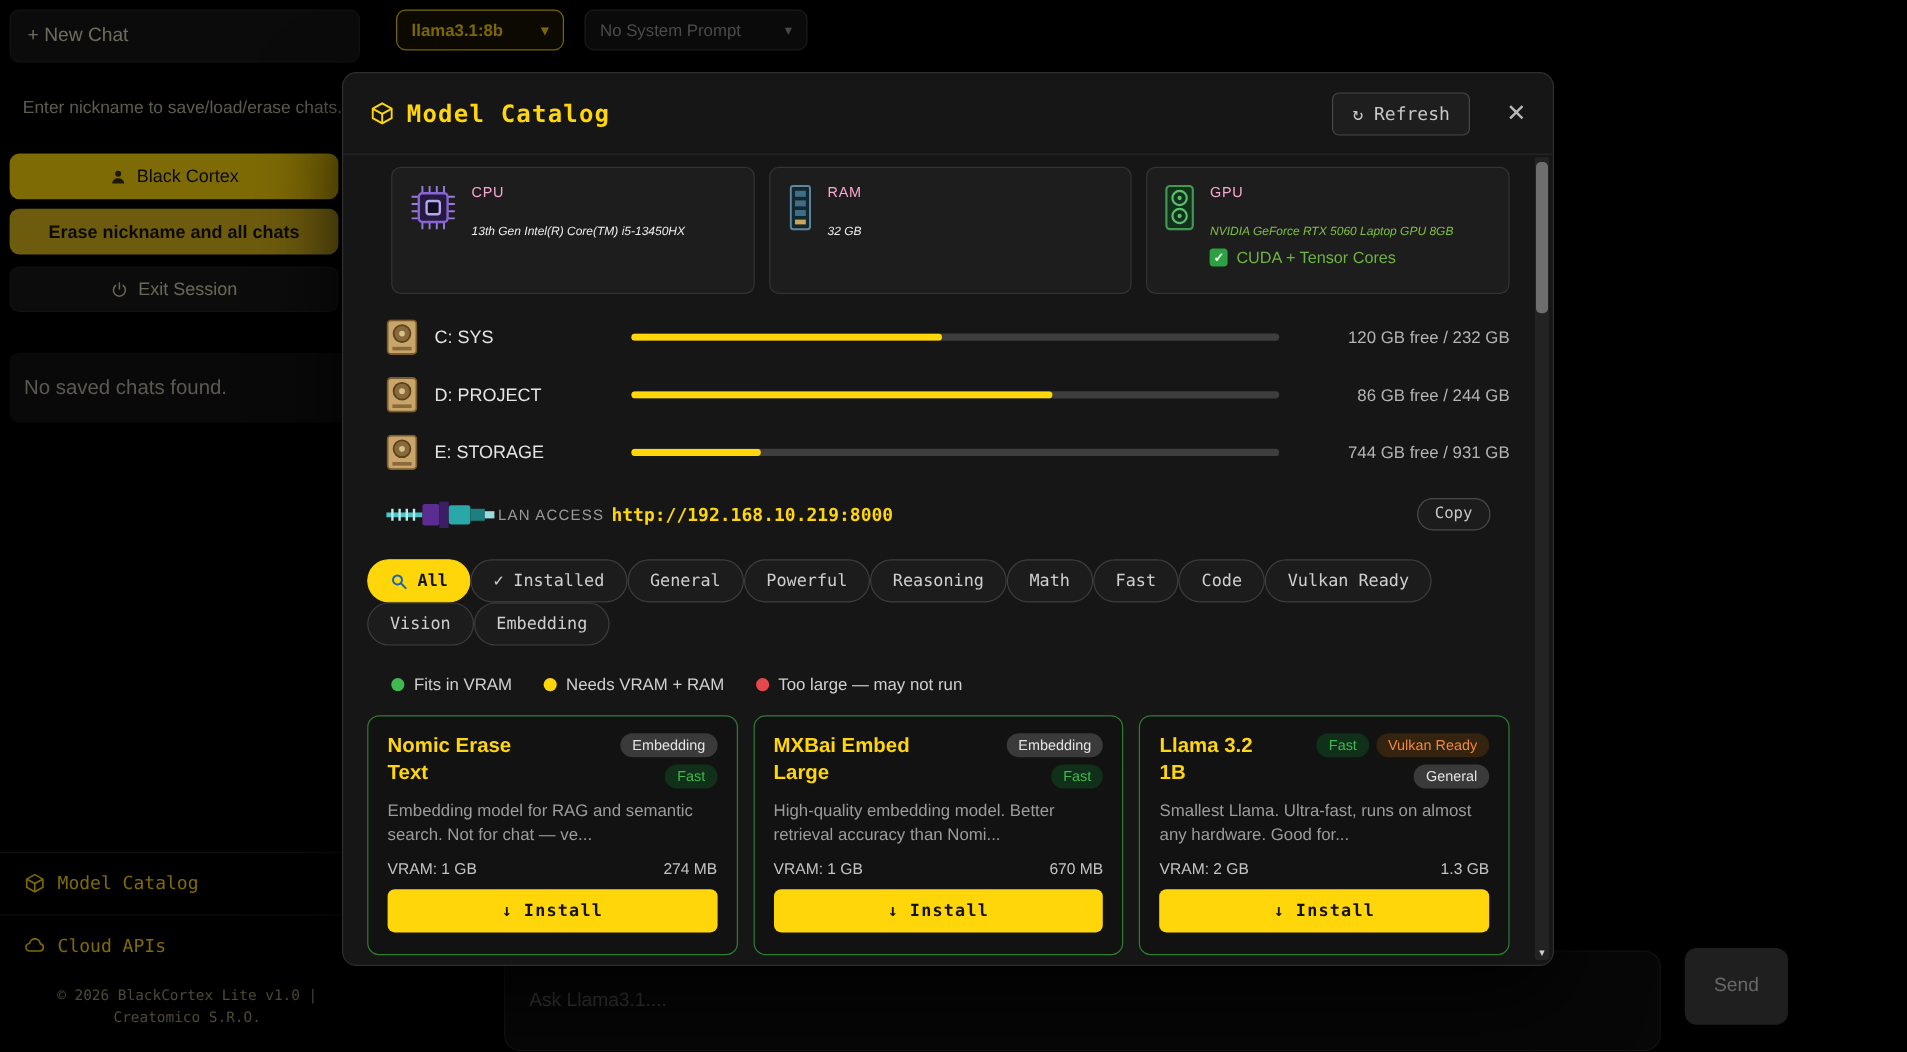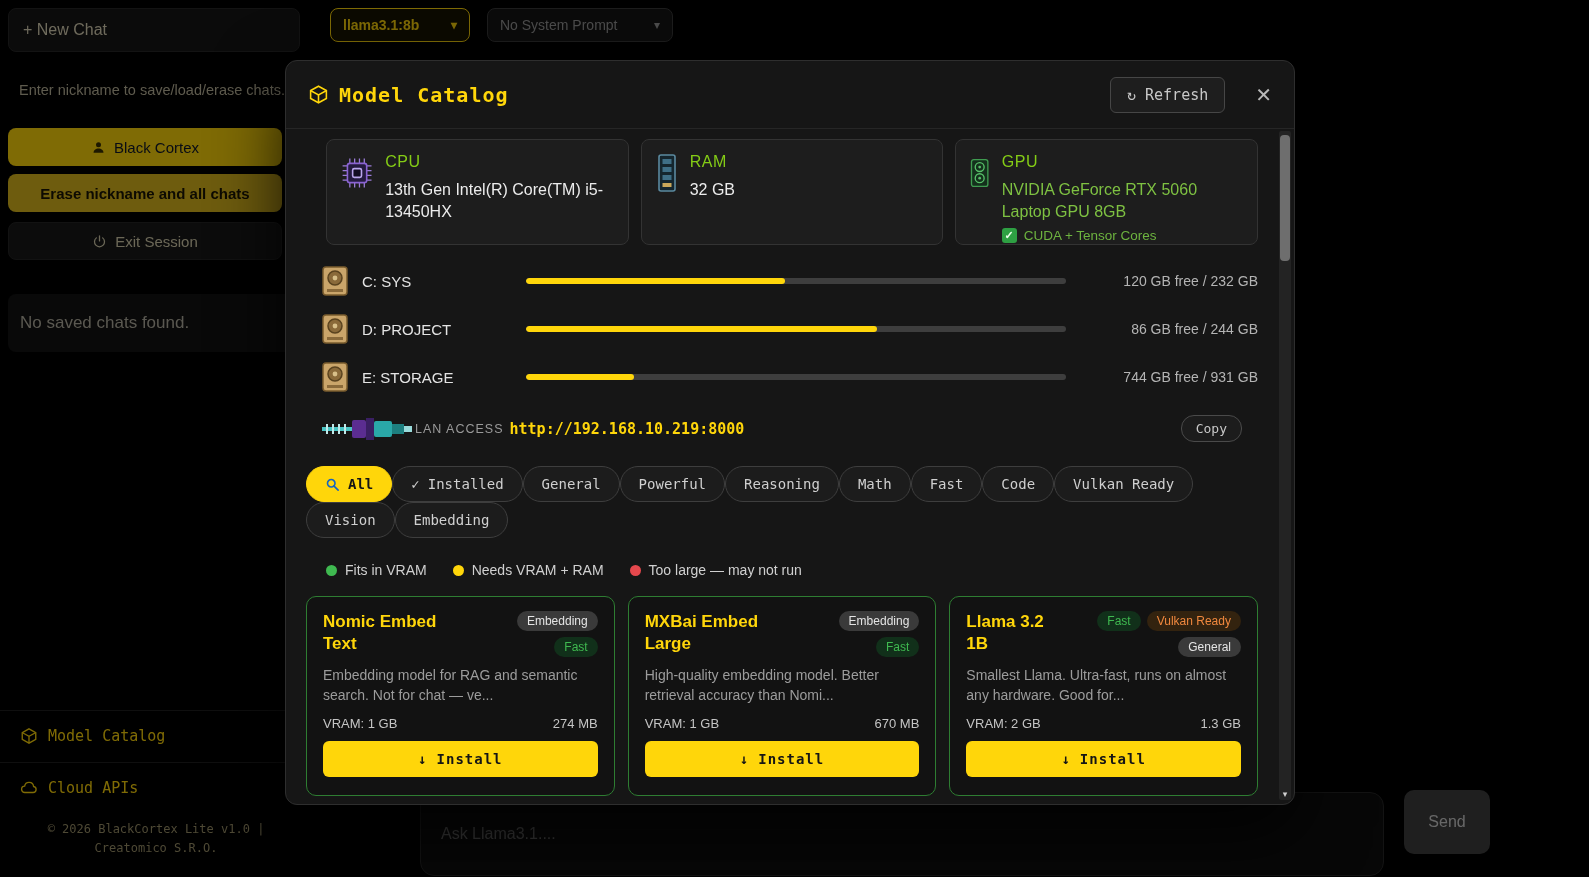--- a/index.html
+++ b/index.html
@@ -61,22 +61,22 @@
     padding:8px 16px; background:#1e1e1e; border:1px solid #464646; border-radius:6px;
     color:#c8c8c8; font-family:"DejaVu Sans Mono", monospace; font-size:15px; }
   .close-btn { margin-left:20px; color:#b8b8b8; font-size:20px; }
 
   .modal-body { position:relative; flex:1; overflow:hidden; padding:10px 36px 0 20px; }
 
   .hw-row { display:flex; gap:12px; margin-left:20px; }
   .hw-card { flex:1; height:106px; background:#1d1d1d; border:1px solid #333;
     border-radius:8px; padding:13px 14px; display:flex; gap:12px; }
   .hw-text { min-width:0; }
-  .hw-label { color:#84cc16; font-size:16px; letter-spacing:0.6px; margin-bottom:8px; }
-  .hw-value { color:#ececec; font-size:16px; line-height:1.35; }
+  .hw-label { color:#f9a8d4; font-size:12px; letter-spacing:0.6px; margin-bottom:20px; }
+  .hw-value { color:#ececec; font-size:10px; line-height:1.35;font-style:italic; }
   .hw-card.gpu .hw-value { color:#7ec142; }
   .gpu-feature { margin-top:6px; display:flex; gap:7px; align-items:center;
     color:#6db33f; font-size:13.5px; }
   .cuda-check { width:15px; height:15px; background:#2ea043; border-radius:3px;
     color:#eaffea; font-size:11px; font-weight:bold; display:inline-flex;
     align-items:center; justify-content:center; flex:none; }
 
   .disks { margin-top:14px; }
   .disk-row { display:flex; align-items:center; height:44px; margin:4px 0 4px 16px; gap:14px; }
   .disk-name { width:150px; color:#e4e4e4; font-size:15px; }
@@ -373,21 +373,21 @@
       <span class="legend-item">
         <span class="dot dot-red"></span>
         <span>Too large — may not run</span>
       </span>
     </div>
 
     <div class="model-grid">
 
       <div class="model-card">
         <div class="mc-head">
-          <div class="mc-title">Nomic Embed Text</div>
+          <div class="mc-title">Nomic Erase Text</div>
           <div class="mc-badges">
             <span class="badge neutral">Embedding</span>
             <span class="badge green">Fast</span>
           </div>
         </div>
         <div class="mc-desc">Embedding model for RAG and semantic search. Not for chat — ve...</div>
         <div class="mc-meta">
           <span>VRAM: 1 GB</span>
           <span>274 MB</span>
         </div>

